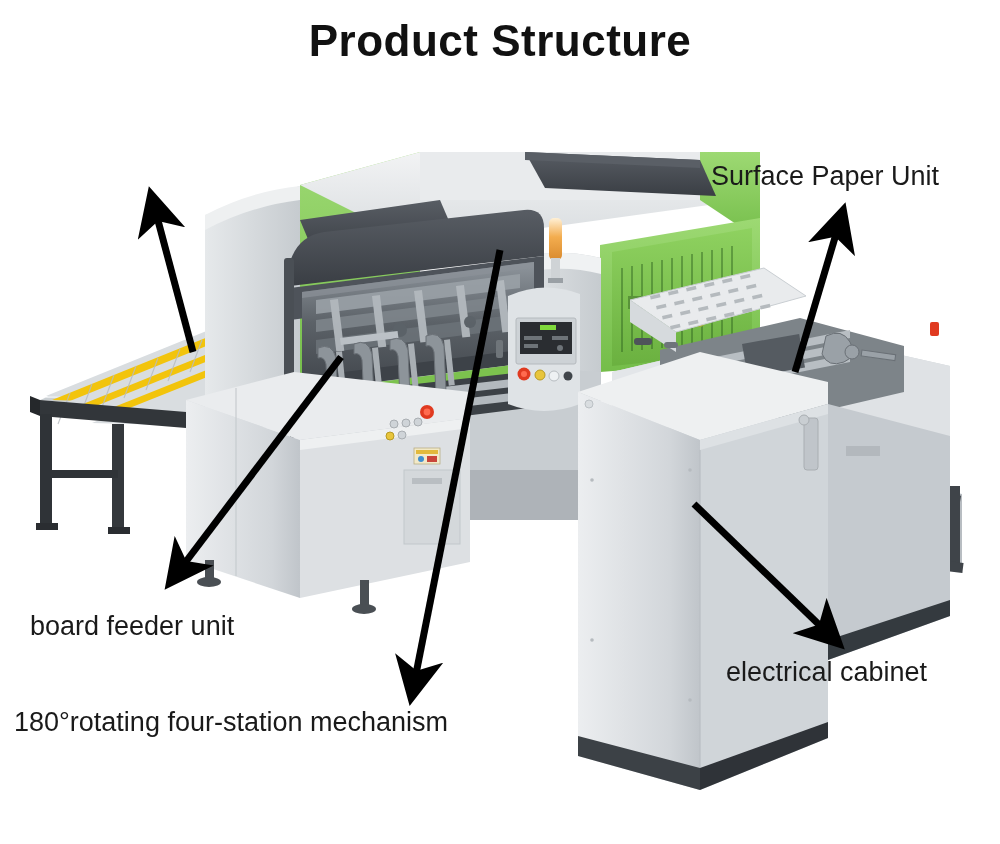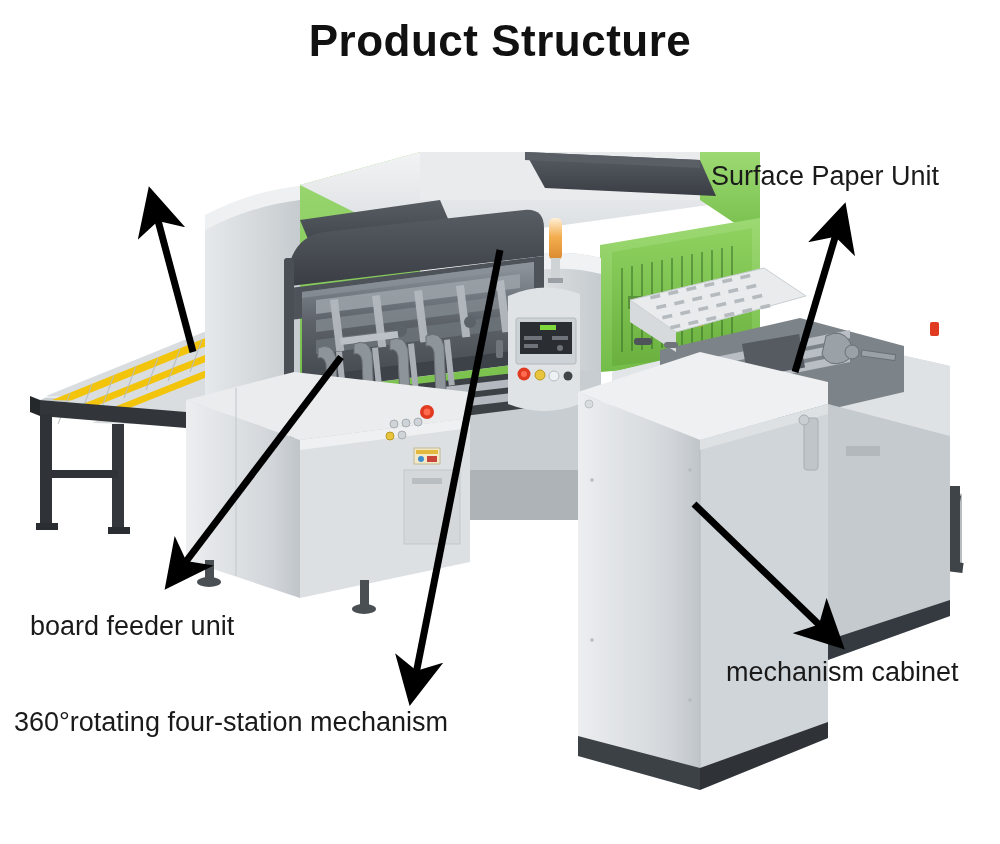--- a/index.html
+++ b/index.html
@@ -383,16 +383,16 @@
       <line x1="193" y1="352" x2="152" y2="198" marker-end="url(#ah)"></line>
       <line x1="795" y1="372" x2="842" y2="214" marker-end="url(#ah)"></line>
       <line x1="341" y1="357" x2="172" y2="580" marker-end="url(#ah)"></line>
       <line x1="500" y1="250" x2="412" y2="694" marker-end="url(#ah)"></line>
       <line x1="694" y1="504" x2="836" y2="641" marker-end="url(#ah)"></line>
     </g>
   </svg>
 
   <div class="anno" id="lbl-board">board feeder unit</div>
   <div class="anno" id="lbl-surface">Surface Paper Unit</div>
-  <div class="anno" id="lbl-rot">360°rotating four-station mechanism</div>
-  <div class="anno" id="lbl-elec">mechanism cabinet</div>
+  <div class="anno" id="lbl-rot">180°rotating four-station mechanism</div>
+  <div class="anno" id="lbl-elec">electrical cabinet</div>
 
 </div>
 
 </body></html>

